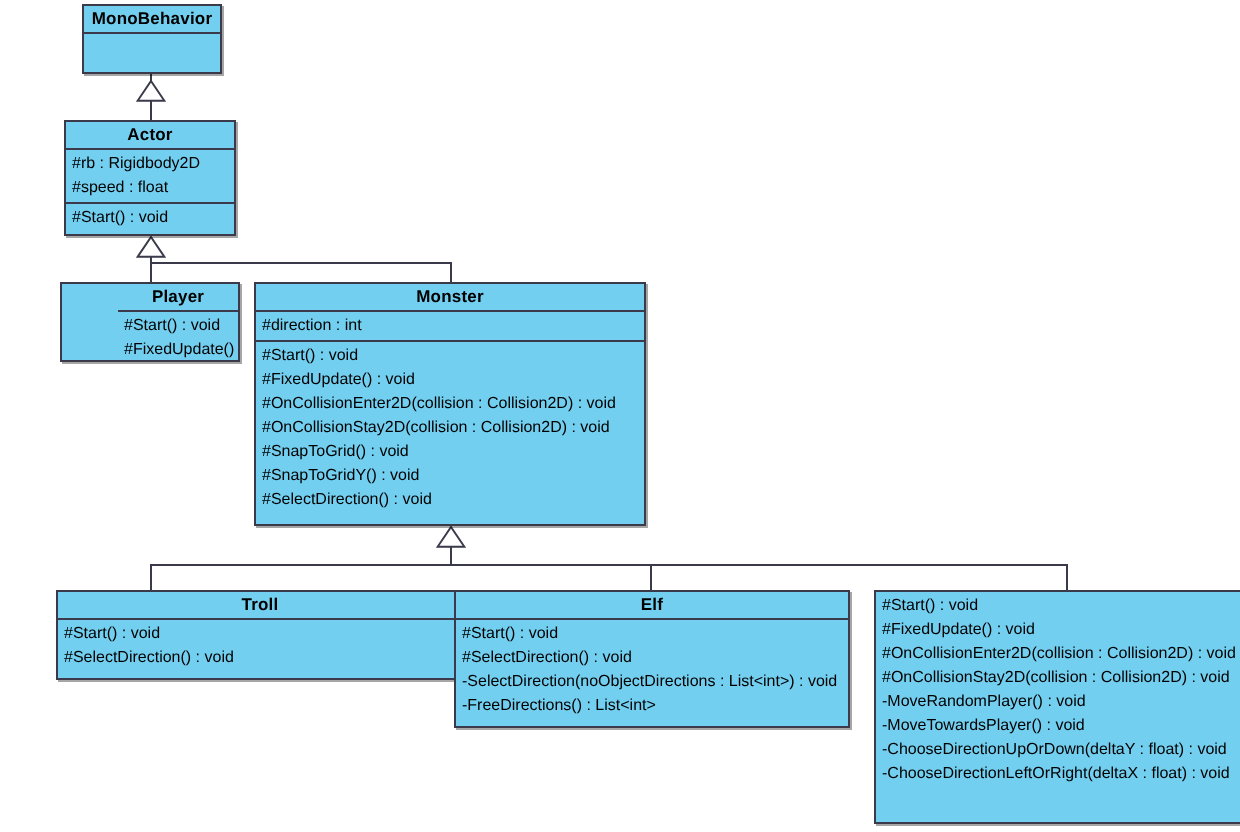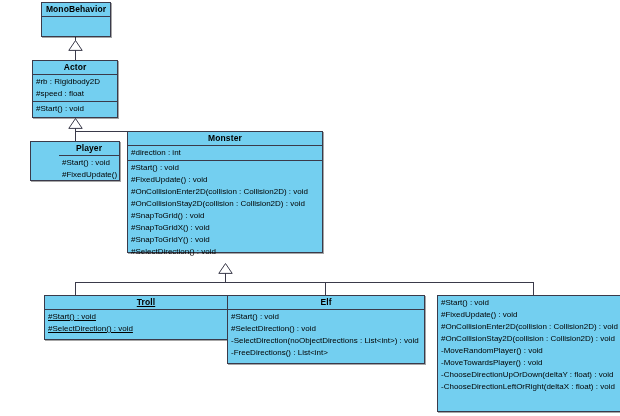--- a/index.html
+++ b/index.html
@@ -121,38 +121,37 @@
   </div>
 
   <div class="uml-class" style="left:10px; top:141px; width:90px; height:40px;padding-left:28px;">
     <div class="uml-title">Player</div>
     <div class="uml-section last">
       <div class="uml-member">#Start() : void</div>
       <div class="uml-member">#FixedUpdate() : void</div>
     </div>
   </div>
 
-  <div class="uml-class" style="left:107px; top:131px; width:196px; height:122px;">
+  <div class="uml-class" style="left:107px; top:141px; width:196px; height:122px;">
     <div class="uml-title">Monster</div>
     <div class="uml-section">
       <div class="uml-member">#direction : int</div>
     </div>
     <div class="uml-section last">
       <div class="uml-member">#Start() : void</div>
       <div class="uml-member">#FixedUpdate() : void</div>
       <div class="uml-member">#OnCollisionEnter2D(collision : Collision2D) : void</div>
       <div class="uml-member">#OnCollisionStay2D(collision : Collision2D) : void</div>
       <div class="uml-member">#SnapToGrid() : void</div>
-      <div class="uml-member">#SnapToGridX() : void</div>
       <div class="uml-member">#SnapToGridY() : void</div>
       <div class="uml-member">#SelectDirection() : void</div>
     </div>
   </div>
 
-  <div class="uml-class" style="left:24px; top:295px; width:204px; height:45px;text-decoration:underline;">
+  <div class="uml-class" style="left:8px; top:295px; width:204px; height:45px;">
     <div class="uml-title">Troll</div>
     <div class="uml-section last">
       <div class="uml-member">#Start() : void</div>
       <div class="uml-member">#SelectDirection() : void</div>
     </div>
   </div>
 
   <div class="uml-class" style="left:207px; top:295px; width:198px; height:69px;">
     <div class="uml-title">Elf</div>
     <div class="uml-section last">

